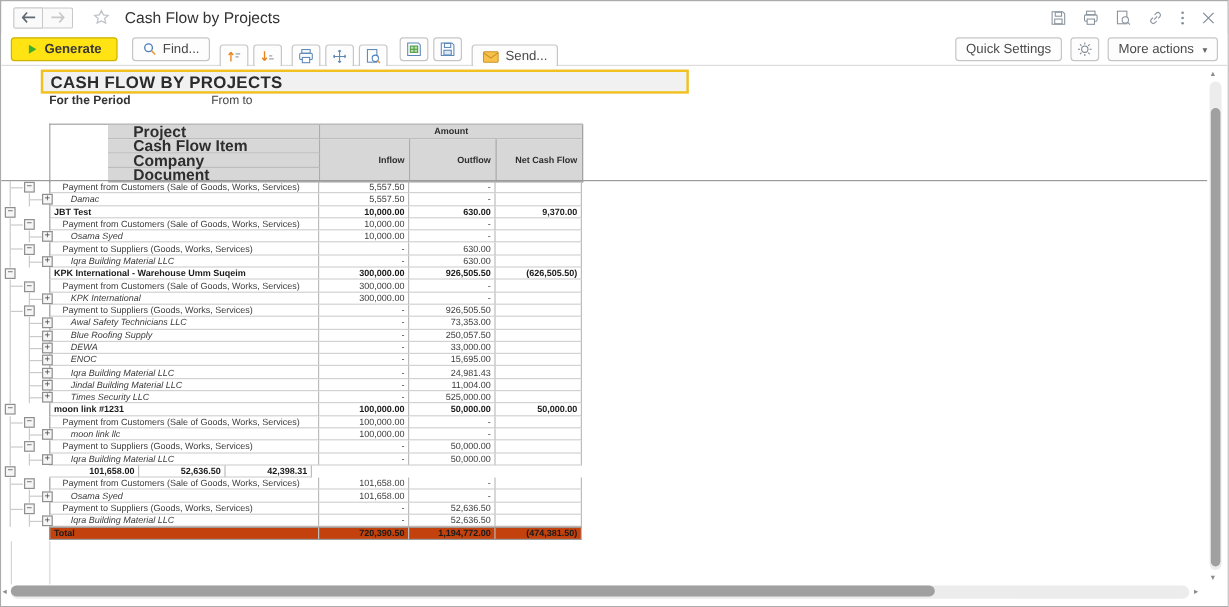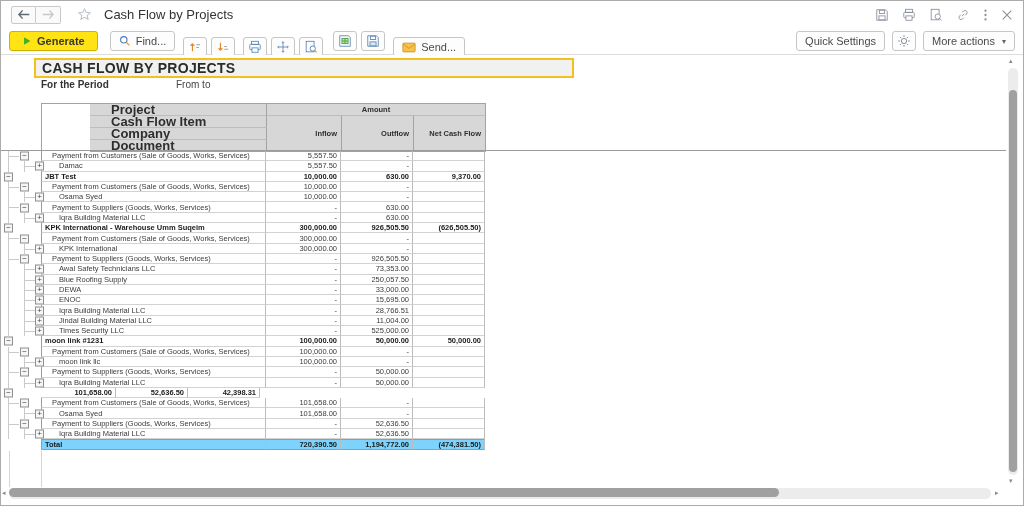--- a/index.html
+++ b/index.html
@@ -46,25 +46,25 @@
   .hsubcell{box-sizing:border-box;background:#d7d7d7;border-right:1px solid #a2a2a2;border-bottom:1px solid #a2a2a2;font-size:7.5px;font-weight:bold;color:#2e2e2e;display:flex;align-items:center;justify-content:flex-end;padding-right:4px;}
   .w0{width:75px}.w1{width:72px}.w2{width:72px}
   .headline{position:absolute;left:0;top:95px;width:1005px;height:1px;background:#9b9b9b;z-index:3;}
 
   
   .grows{position:absolute;left:0;top:96px;}
   .grow{display:flex;height:10.31px;}
   .grow .c{box-sizing:border-box;border-right:1px solid #bcbcbc;border-bottom:1px solid #d2d2d2;font-size:7.5px;display:flex;align-items:center;color:#3b3b3b;white-space:nowrap;overflow:hidden;}
   .grow .label{width:225px;border-left:1px solid #9b9b9b;padding-left:3px;}
   .grow .label.lv1{padding-left:10px;}
-  .grow .label.lv2{padding-left:17px;}
+  .grow .label.lv2{padding-left:17px;font-style:italic;}
   .grow .num{justify-content:flex-end;padding-right:3px;}
   .grow .n0{width:75px}.grow .n1{width:72px}.grow .n2{width:72px}
   .grow.bold .c{font-weight:bold;color:#1b1b1b;}
-  .grow.total .c{background:#7dd3fc;border-bottom:1px solid #9b9b9b;border-top:1px solid #9b9b9b;}
+  .grow.total .c{background:#c2410c;border-bottom:1px solid #9b9b9b;border-top:1px solid #9b9b9b;}
   .gutter{width:40px;flex:none;position:relative;}
   .vline{position:absolute;top:0;bottom:0;width:1px;background:#cacaca;}
   .stub{position:absolute;height:1px;background:#cacaca;top:5px;}
   .treebox{position:absolute;top:50%;transform:translateY(-50%);width:9px;height:9px;box-sizing:border-box;border:1px solid #8f8f8f;background:#f6f6f6;font-size:8px;line-height:6.5px;text-align:center;color:#444;z-index:2;}
 
   .stubline{position:absolute;width:1px;background:#d6d6d6;top:396px;height:36px;}
 
   
   .hscroll{position:absolute;left:0;top:432px;width:1004px;height:14px;}
   .hs-arrow{position:absolute;top:2px;font-size:7px;color:#8a8a8a;}
@@ -421,21 +421,21 @@
         </div>
         <div class="grow">
           <div class="gutter">
             <div class="vline" style="left: 7px;"></div>
             <div class="vline" style="left: 23px;"></div>
             <div class="stub" style="left: 24px; width: 10px;"></div>
             <div class="treebox" style="left: 34px;">+</div>
           </div>
           <div class="c label lv2">Iqra Building Material LLC</div>
           <div class="c num n0">-</div>
-          <div class="c num n1">28,766.51</div>
+          <div class="c num n1">24,981.43</div>
           <div class="c num n2"></div>
         </div>
         <div class="grow">
           <div class="gutter">
             <div class="vline" style="left: 7px;"></div>
             <div class="vline" style="left: 23px;"></div>
             <div class="stub" style="left: 24px; width: 10px;"></div>
             <div class="treebox" style="left: 34px;">+</div>
           </div>
           <div class="c label lv2">Jindal Building Material LLC</div>

